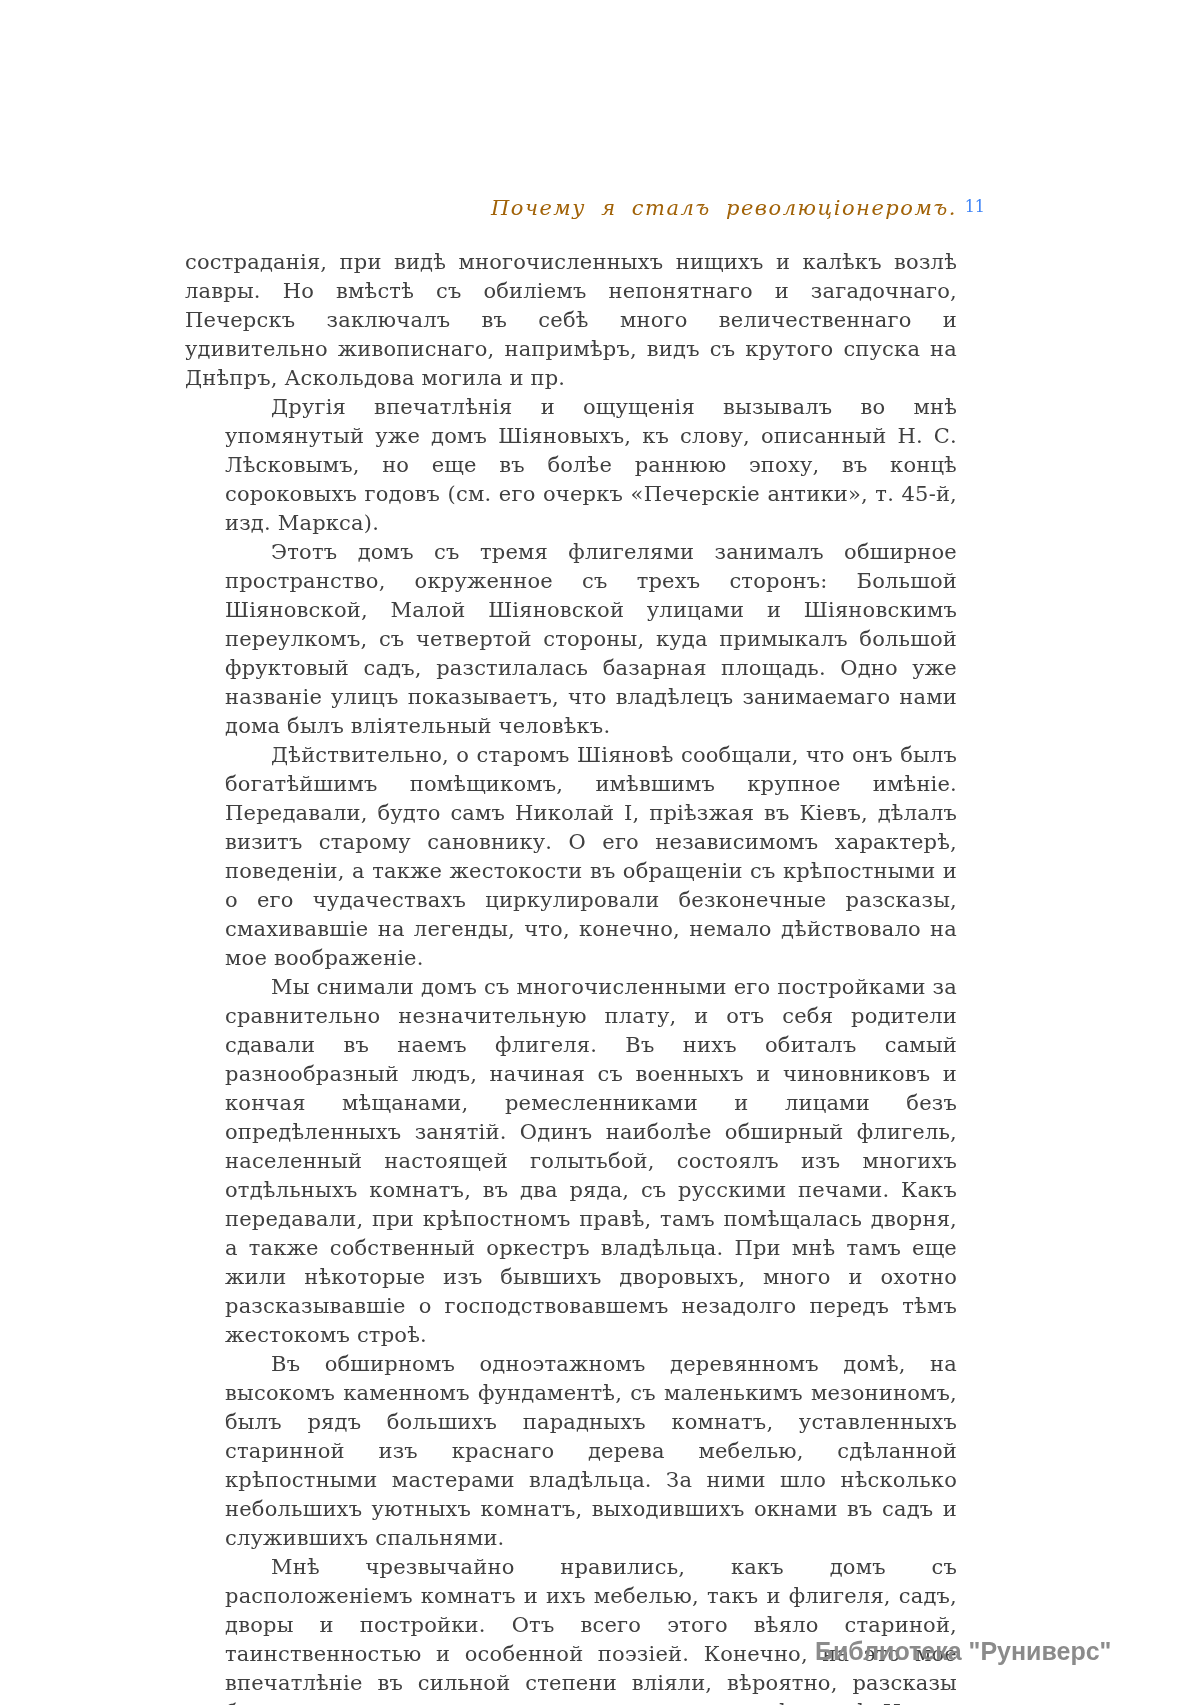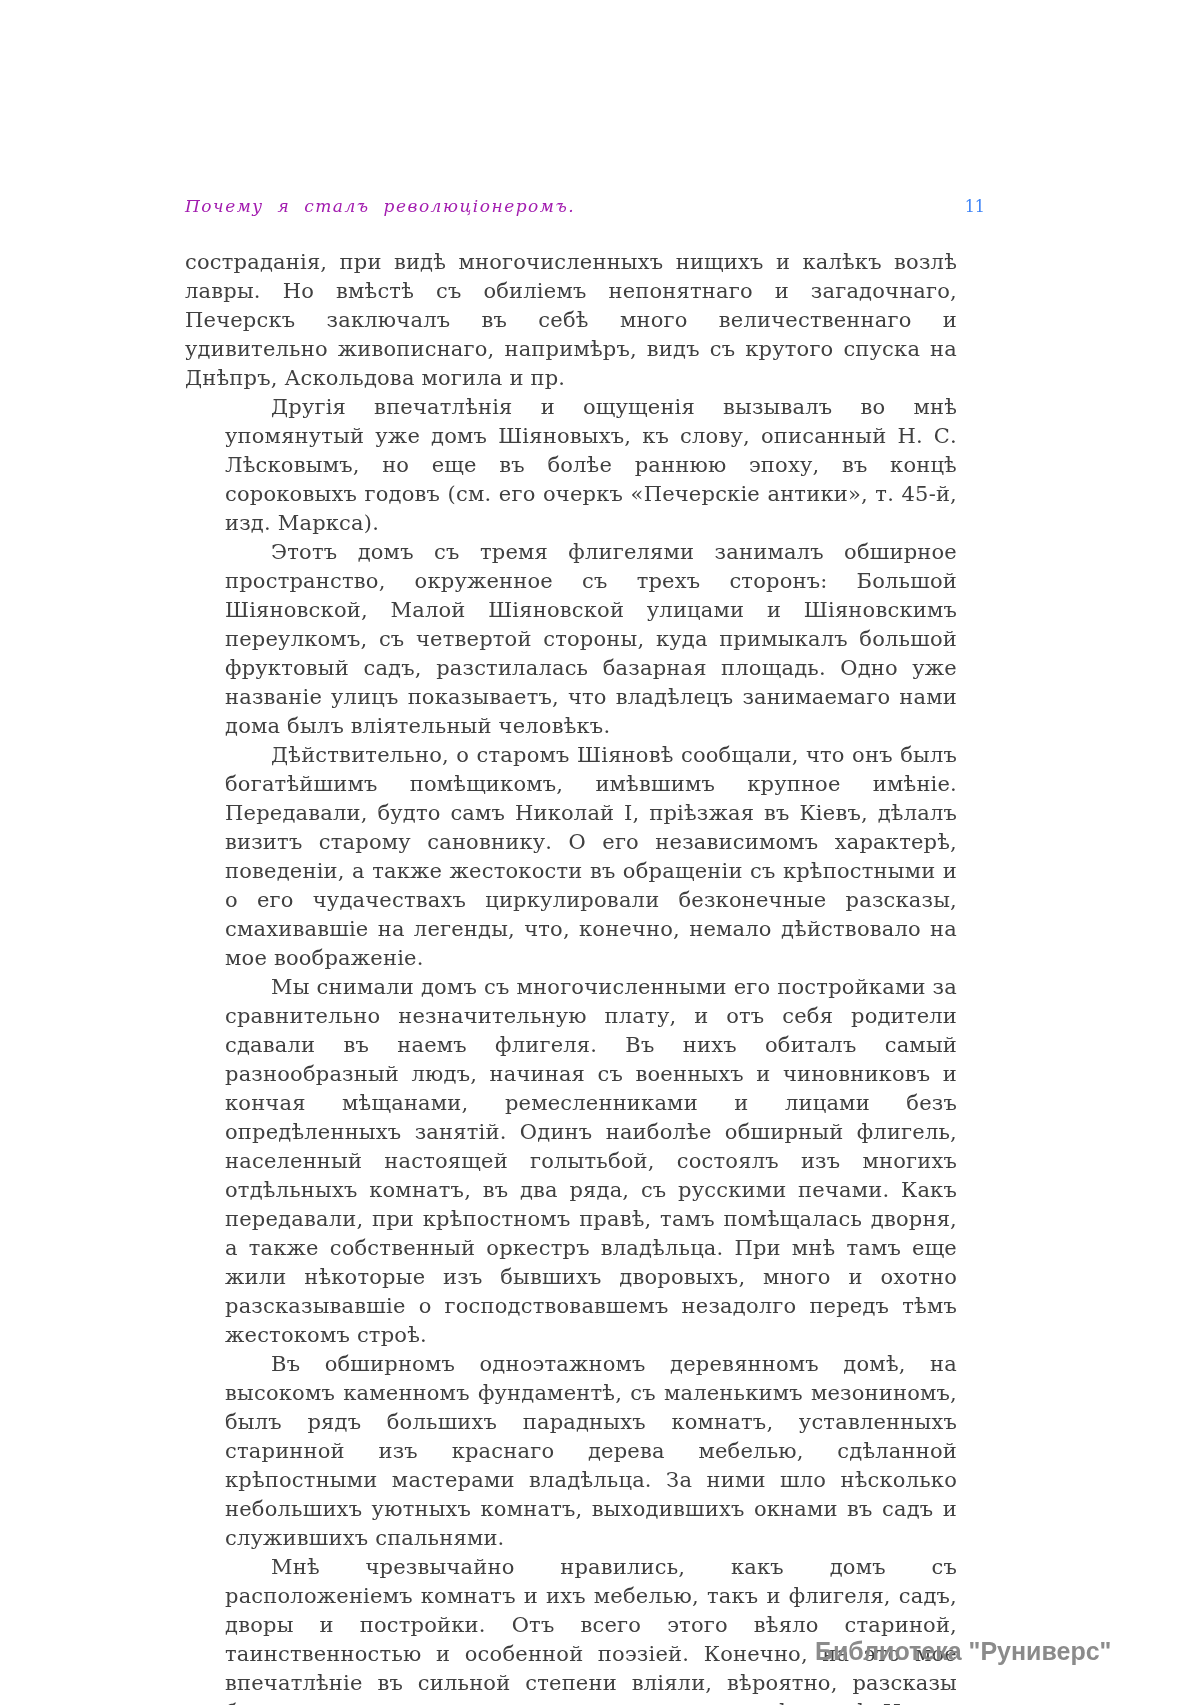--- a/index.html
+++ b/index.html
@@ -21,26 +21,26 @@
     top: 196px;
     width: 772px;
   }
   .running-head {
     position: relative;
     height: 40px;
     color: #2a2a2a;
   }
   .running-title {
     display: block;
-    text-align: left;
+    text-align: right;
     font-style: italic;
-    font-size: 17px;
+    font-size: 21px;
     letter-spacing: 1.5px;
     word-spacing: 7px;
-    color: #a21caf;
+    color: #a16207;
     filter: blur(0.3px);
   }
   .page-number {
     position: absolute;
     right: -28px;
     top: 1px;
     font-size: 16px;
     color: #3b82f6;
     filter: blur(0.4px);
   }

